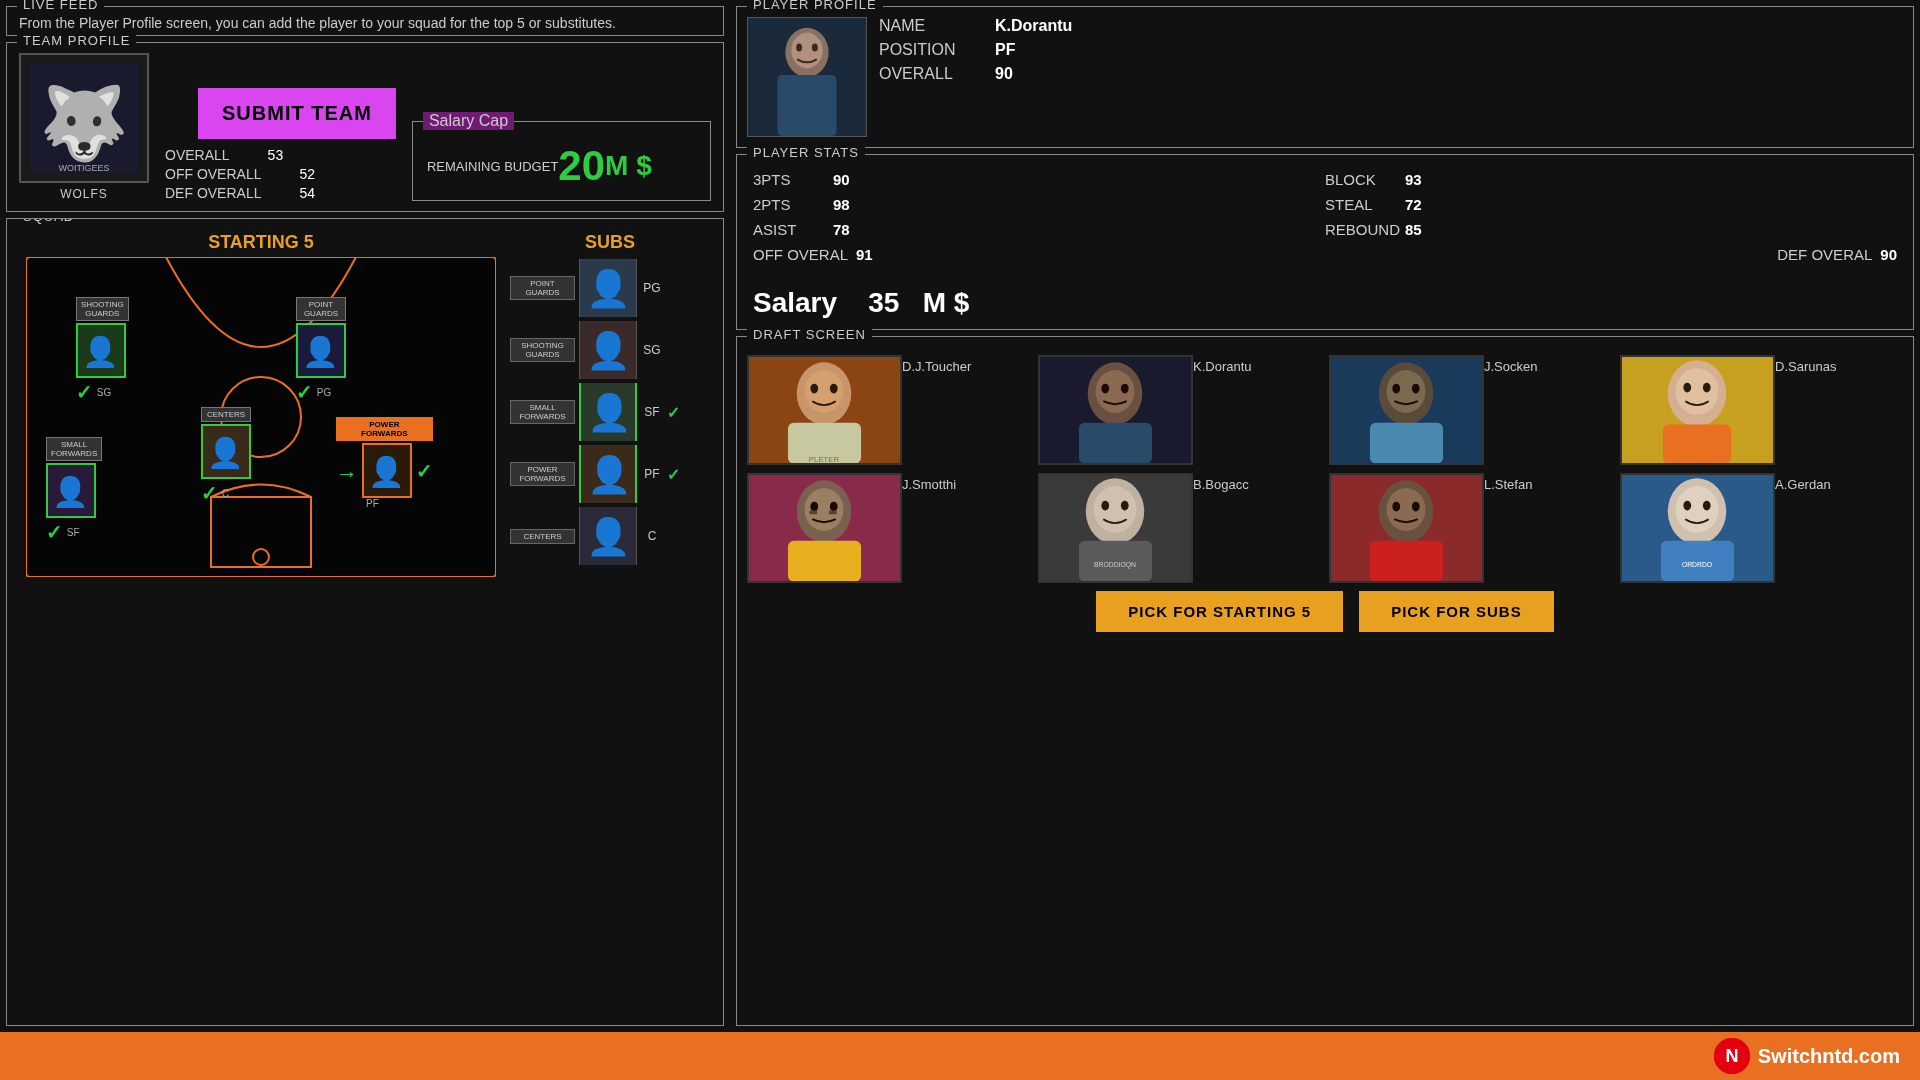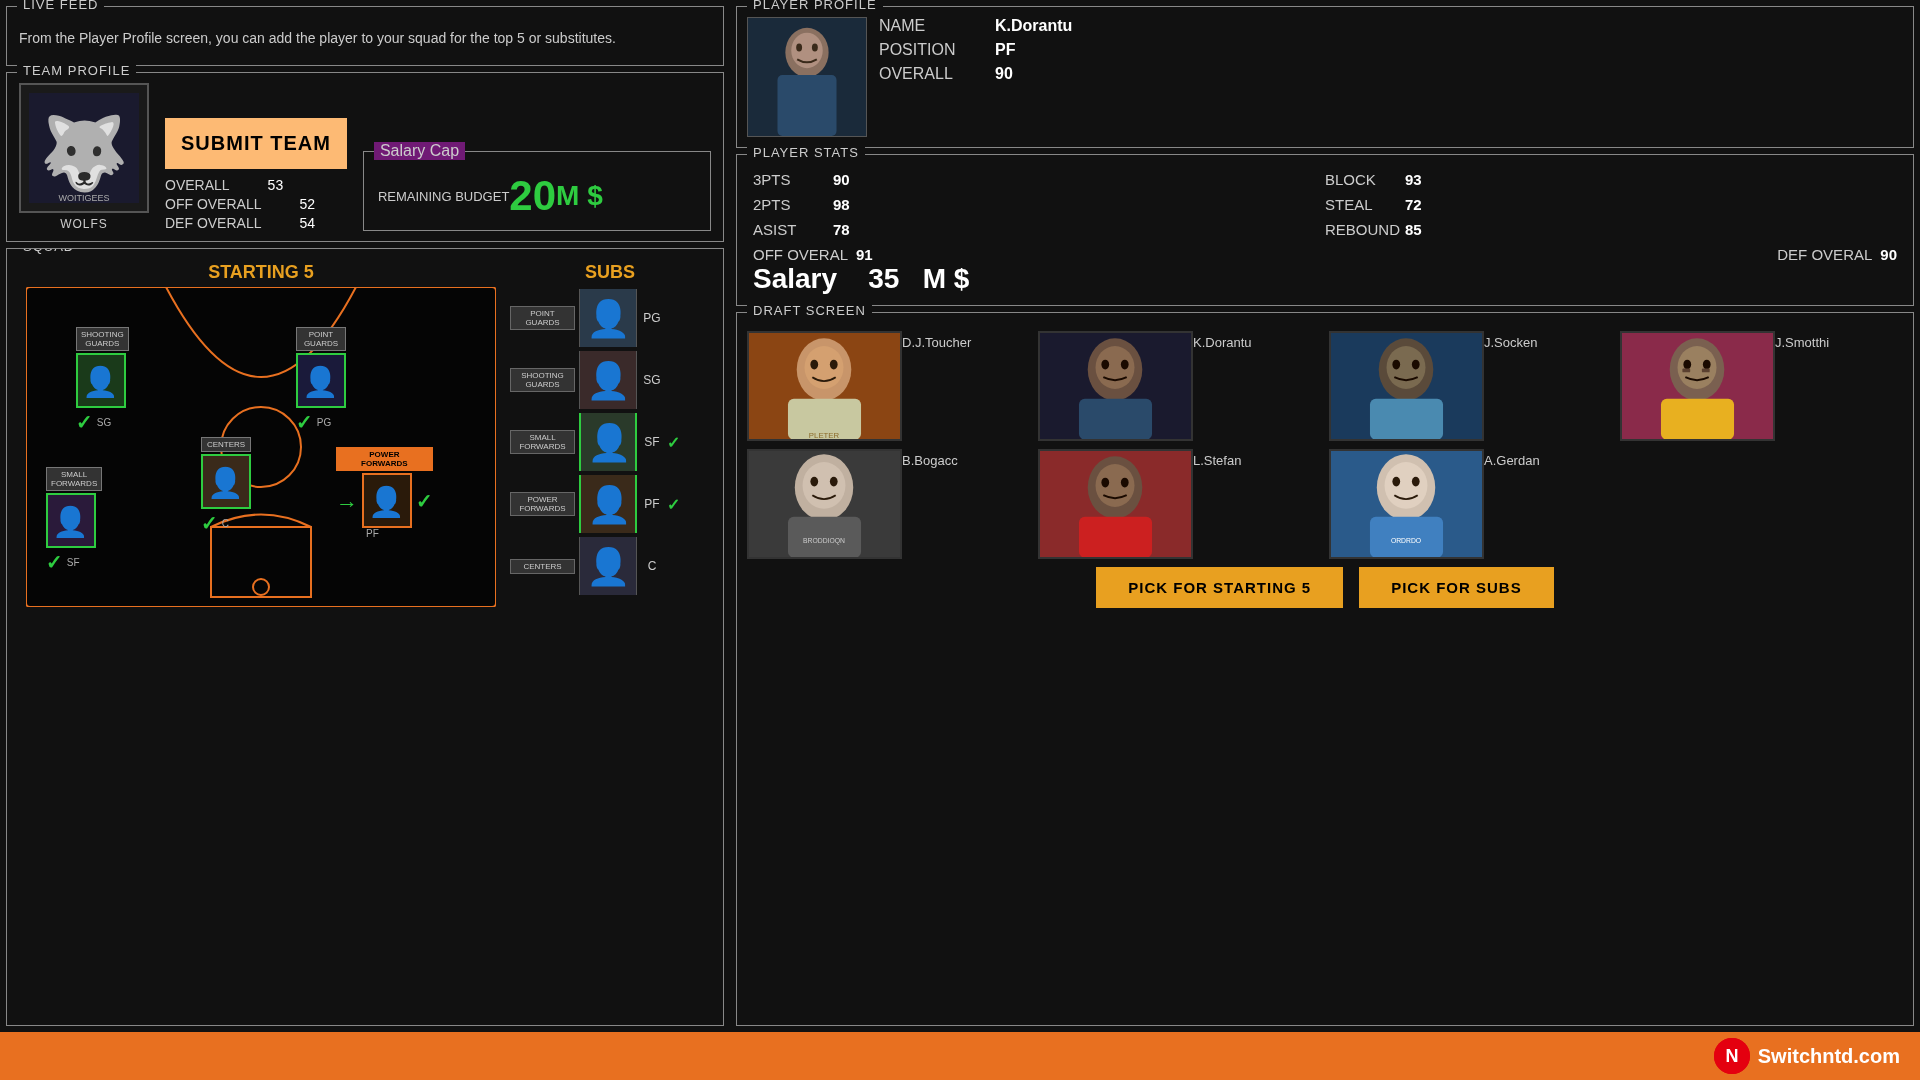--- a/index.html
+++ b/index.html
@@ -58,21 +58,21 @@
       width: 730px;
       bottom: 48px;
       display: flex;
       flex-direction: column;
     }
 
     
     .live-feed {
       border: 1px solid #888;
       margin: 6px;
-      padding: 19px 12px;
+      padding: 4px 12px;
       position: relative;
     }
     .section-label {
       position: absolute;
       top: -10px;
       left: 10px;
       background: #111;
       padding: 0 6px;
       font-size: 13px;
       color: #ccc;
@@ -111,28 +111,29 @@
       color: #ccc;
       margin-top: 4px;
       letter-spacing: 1px;
     }
     .team-middle {
       display: flex;
       flex-direction: column;
       gap: 8px;
     }
     .submit-btn {
-      background: #fdba74;
+      background: #d946ef;
       color: #000;
       border: none;
-      padding: 14px 16px;
+      padding: 14px 24px;
       font-size: 20px;
       font-weight: bold;
       cursor: pointer;
       letter-spacing: 1px;
+      margin-left: 33px;
     }
     .team-stats {
       display: flex;
       flex-direction: column;
       gap: 3px;
       font-size: 14px;
       color: #ccc;
     }
     .team-stats span { display: flex; gap: 30px; }
     .team-stats .val { color: #fff; margin-left: 8px; }
@@ -305,21 +306,21 @@
       font-size: 15px;
     }
     .overall-item {
       display: flex;
       gap: 8px;
     }
     .salary-row {
       font-size: 28px;
       font-weight: bold;
       color: #fff;
-      margin-top: 0;
+      margin-top: 24px;
     }
 
     
     .draft-screen {
       border: 1px solid #888;
       margin: 6px;
       padding: 10px;
       position: relative;
       flex: 1;
     }
@@ -729,20 +730,34 @@
             <ellipse cx="77" cy="36" rx="20" ry="22" fill="#7a6a50"></ellipse>
             <ellipse cx="67" cy="33" rx="4" ry="5" fill="#1a0a00"></ellipse>
             <ellipse cx="87" cy="33" rx="4" ry="5" fill="#1a0a00"></ellipse>
             <path d="M 65,46 Q 77,52 89,46" fill="none" stroke="#1a0a00" stroke-width="2"></path>
             <rect x="40" y="68" width="75" height="42" rx="6" fill="#4a8ab0"></rect>
           </svg>
         </div>
         <span class="draft-name">J.Socken</span>
       </div>
 
+      <div class="draft-card">
+        <div class="draft-avatar bg-amber">
+          <svg width="155" height="110" viewBox="0 0 155 110">
+            <rect width="155" height="110" fill="#c8a020"></rect>
+            <ellipse cx="77" cy="38" rx="30" ry="34" fill="#d4b090"></ellipse>
+            <ellipse cx="77" cy="36" rx="22" ry="24" fill="#e0c0a0"></ellipse>
+            <ellipse cx="67" cy="32" rx="4" ry="5" fill="#2a1a0a"></ellipse>
+            <ellipse cx="87" cy="32" rx="4" ry="5" fill="#2a1a0a"></ellipse>
+            <path d="M 65,46 Q 77,54 89,46" fill="none" stroke="#2a1a0a" stroke-width="2"></path>
+            <rect x="42" y="70" width="70" height="40" rx="6" fill="#e87020"></rect>
+          </svg>
+        </div>
+        <span class="draft-name">D.Sarunas</span>
+      </div>
 
       <div class="draft-card">
         <div class="draft-avatar bg-pink">
           <svg width="155" height="110" viewBox="0 0 155 110">
             <rect width="155" height="110" fill="#8a2a4a"></rect>
             <ellipse cx="77" cy="38" rx="28" ry="32" fill="#7a6050"></ellipse>
             <ellipse cx="77" cy="36" rx="20" ry="22" fill="#9a8060"></ellipse>
             <ellipse cx="67" cy="33" rx="4" ry="5" fill="#1a0a00"></ellipse>
             <ellipse cx="87" cy="33" rx="4" ry="5" fill="#1a0a00"></ellipse>
             <rect x="62" y="37" width="8" height="4" rx="1" fill="#5a4030"></rect>

